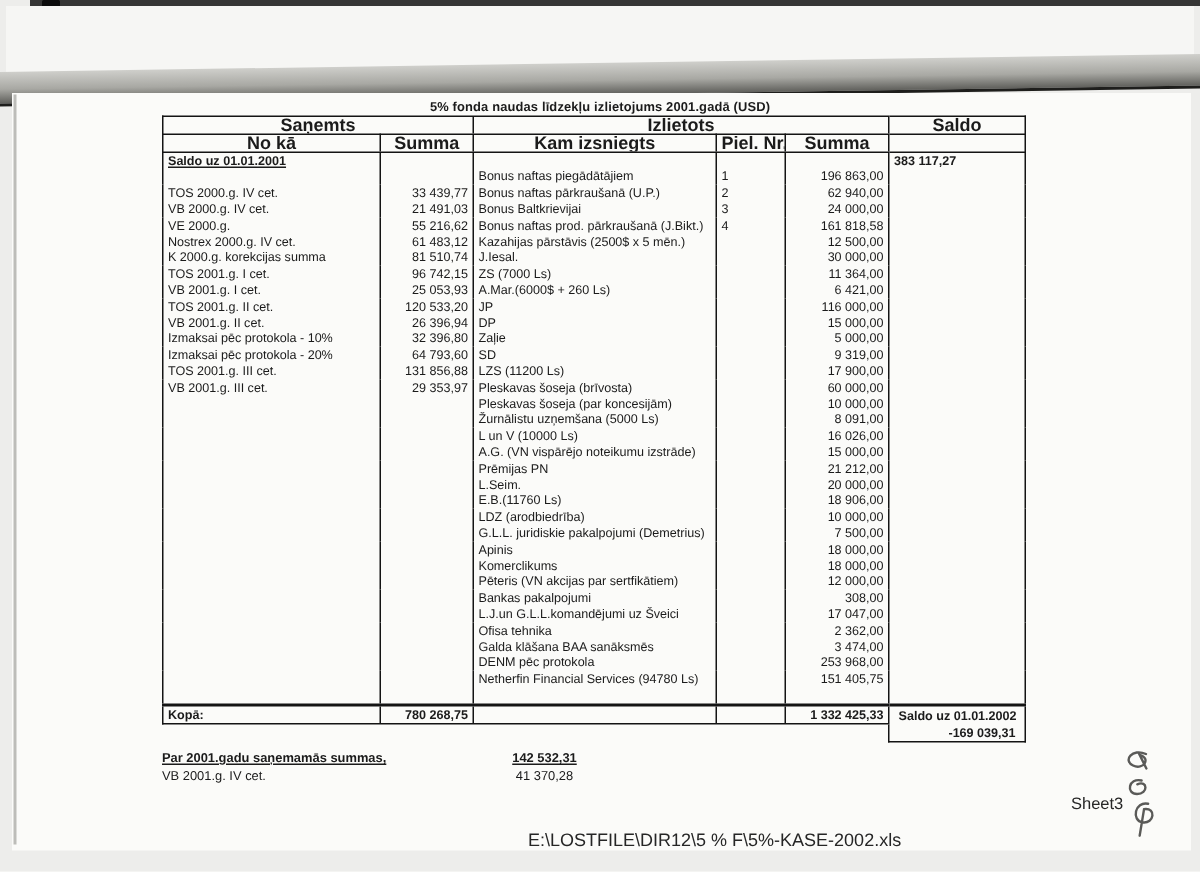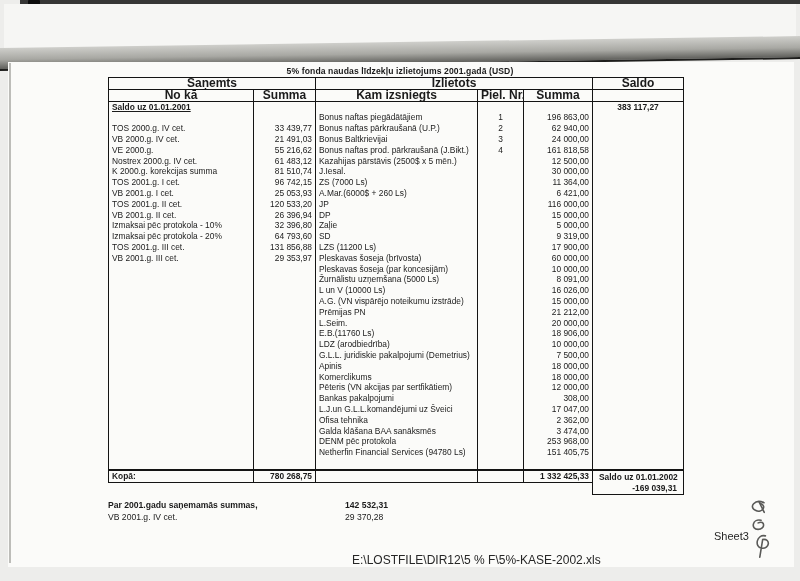--- a/index.html
+++ b/index.html
@@ -44,36 +44,36 @@
   thead th{font-weight:bold;text-align:center;font-size:12px;border-bottom:1px solid #141414;}
   thead tr:first-child th{border-top:1.6px solid #141414;}
   thead tr.sub th{border-bottom:1.6px solid #141414;}
   td.c-from, th.h-from{border-left:1.6px solid #141414;}
   td.c-sum1, td.c-to, td.c-piel, td.c-sum2, td.c-saldo,
   th.h-sum1, th.h-to, th.h-piel, th.h-sum2, th.h-saldo{border-left:1px solid #141414;}
   td.c-saldo, th.h-saldo{border-right:1.6px solid #141414;}
   th.h-grp-recv{border-left:1.6px solid #141414;}
   th.h-grp-used{border-left:1px solid #141414;}
   .num{text-align:right;}
-  .ctr{text-align:center;}
+  .ctr{text-align:left;}
   tr.opening td{font-weight:bold;margin-left:26px;}
   tr.opening .c-from span{text-decoration:underline;}
   tr.total td{border-top:2px solid #141414;font-weight:bold;border-bottom:1.6px solid #141414;}
   tr.total td.c-saldo{vertical-align:top;border-bottom:1.6px solid #141414;}
   tr.ext td{border:none;height:11px;}
   td.saldo-box{padding:0;}
   .saldo-line1{padding:1px 3px 0 3px;text-align:center;line-height:11px;}
   .saldo-line2{padding:0 3px;text-align:right;line-height:11px;}
 
   
   .bottom-block{position:absolute;left:108px;top:500px;width:320px;font-size:8.6px;}
   .bb-line{height:11.5px;line-height:11.5px;white-space:nowrap;position:relative;}
   .bb-label{display:inline-block;}
-  .bb-val{position:absolute;left:237px;width:72px;text-align:left;}
-  .bb-strong{font-weight:bold;}
+  .bb-val{position:absolute;left:219px;width:72px;text-align:center;}
+  .bb-strong{font-weight:bold;text-decoration:underline;}
   .bb-bold{font-weight:bold;}
 
   .file-path{position:absolute;left:352px;top:553px;font-size:12px;color:#262626;}
   .sheet-label{position:absolute;left:714px;top:530px;font-size:11px;color:#262626;}
 
   .handwriting{position:absolute;left:742px;top:496px;width:36px;height:64px;transform:rotate(-8deg);}
 </style>
 </head>
 <body>
 
@@ -406,21 +406,21 @@
     </tbody>
   </table>
 
   <div class="bottom-block">
     <div class="bb-line">
       <span class="bb-label bb-strong">Par 2001.gadu saņemamās summas,</span>
       <span class="bb-val bb-strong">142 532,31</span>
     </div>
     <div class="bb-line">
       <span class="bb-label">VB 2001.g. IV cet.</span>
-      <span class="bb-val">29 370,28</span>
+      <span class="bb-val">41 370,28</span>
     </div>
   </div>
 
   <div class="file-path">E:\LOSTFILE\DIR12\5 % F\5%-KASE-2002.xls</div>
   <div class="sheet-label">Sheet3</div>
 
   <svg class="handwriting" viewBox="0 0 30 60">
     <g fill="none" stroke="#5a5a58" stroke-width="1.5" stroke-linecap="round">
       <path d="M22 7 C14 2, 7 9, 13 13 C19 17, 25 10, 18 7 L21 16"></path>
       <path d="M17 23 C9 20, 6 30, 13 31 C20 32, 21 23, 14 25"></path>

